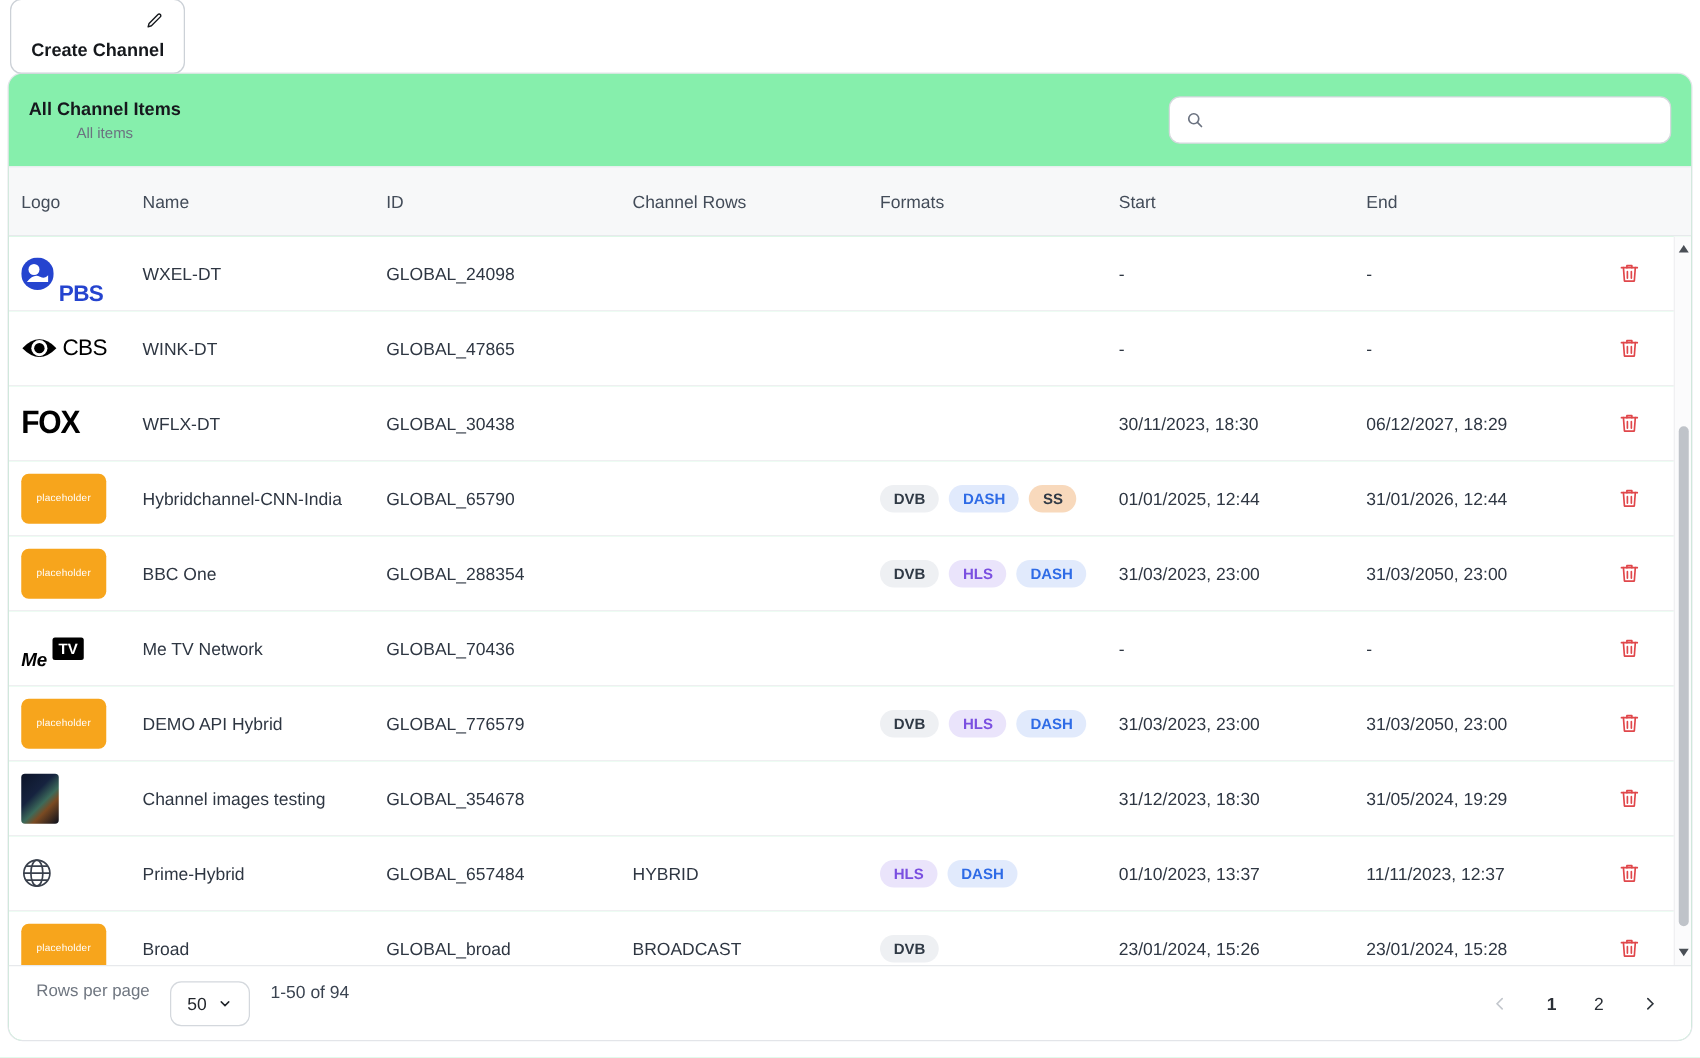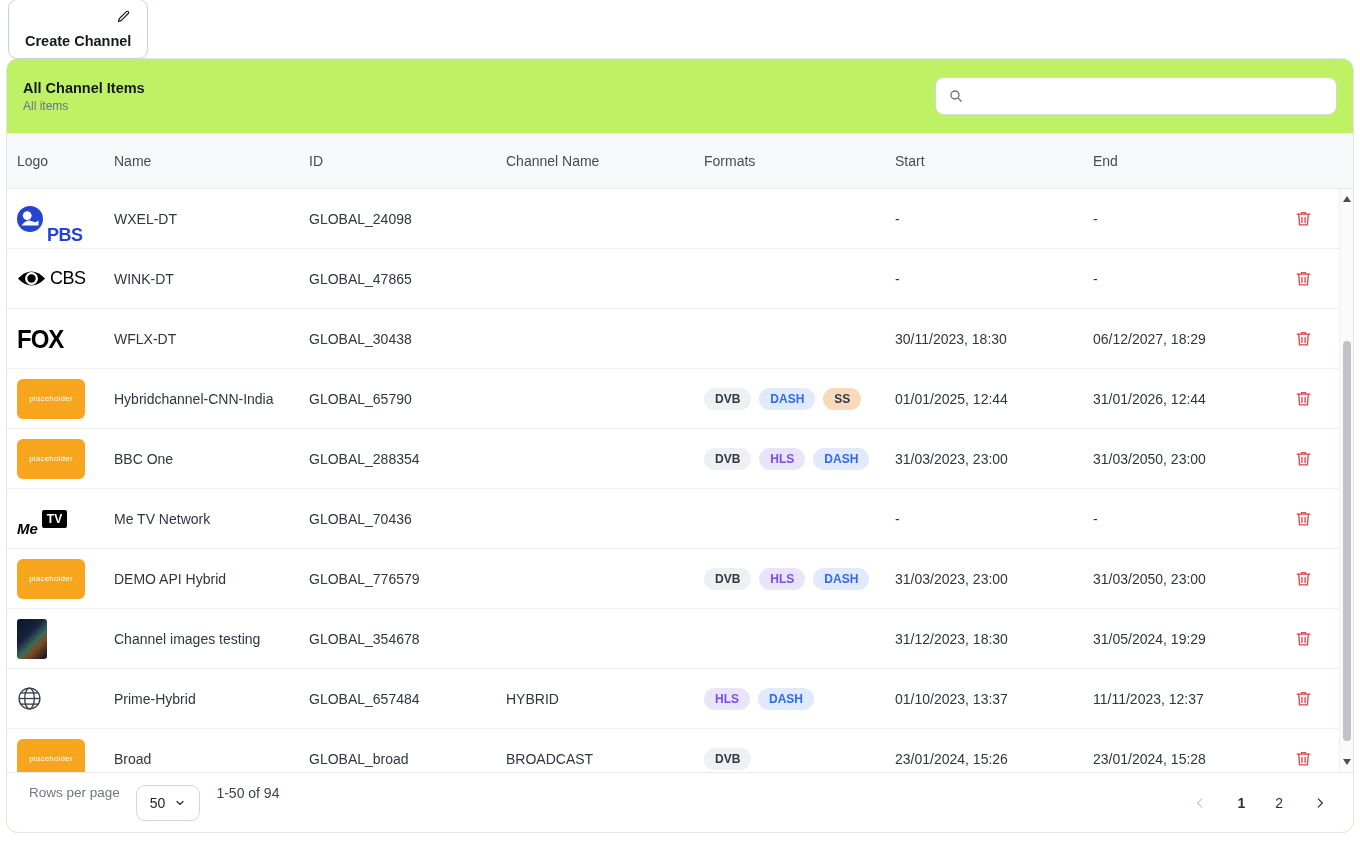--- a/index.html
+++ b/index.html
@@ -7,24 +7,24 @@
     font-family:"Liberation Sans", sans-serif; color:#2e3642; }
 
   
   .topbar { height:58px; display:flex; align-items:center; justify-content:space-between; padding:0 8px; }
   .page-title { margin:0; font-size:23px; font-weight:800; color:#0c0d0e; letter-spacing:-0.2px; }
   .btn-create { display:flex; align-items:flex-end; gap:9px; background:#fff; border:1px solid #ccd1d7;
     border-radius:9px; padding:9px 16px; font-size:14.5px; font-weight:700; color:#15181c; cursor:pointer;
     font-family:inherit;flex-direction:column; }
 
   
-  .card { margin:0 6px; border:1px solid #e3e5e9; border-radius:12px; background:#bef264; overflow:hidden; }
+  .card { margin:0 6px; border:1px solid #e3e5e9; border-radius:12px; background:#86efac; overflow:hidden; }
   .card-head { height:74px; display:flex; align-items:center; justify-content:space-between; padding:0 16px; }
   .panel-title { font-size:14.5px; font-weight:700; color:#16181d; }
-  .panel-sub { font-size:12px; color:#6b7280; margin-top:3px; }
+  .panel-sub { font-size:12px; color:#6b7280; margin-top:3px;text-align:center; }
   .search-box { width:402px; height:38px; border:1px solid #d4d8dd; border-radius:9px; display:flex;
     align-items:center; gap:8px; padding:0 12px; background:#fff; }
   .search-box input { border:none; outline:none; flex:1; font-size:14px; font-family:inherit; background:transparent; }
 
   
   .grid-row { display:grid; grid-template-columns:97px 195px 197px 198px 191px 198px 198px minmax(0,1fr);
     align-items:center; padding:0 10px 0 10px; }
   .thead { height:56px; background:#f7f8f9; border-top:1px solid #eceef1; border-bottom:1px solid #e7e9ec;
     color:#434c59; font-size:14px; }
   .tbody { position:relative; height:583px; overflow:hidden; }
@@ -99,21 +99,21 @@
           </svg>
       </span>
       <input type="text" placeholder="" style="">
     </div>
   </div>
 
   <div class="thead grid-row">
       <div class="th">Logo</div>
       <div class="th">Name</div>
       <div class="th">ID</div>
-      <div class="th">Channel Name</div>
+      <div class="th">Channel Rows</div>
       <div class="th">Formats</div>
       <div class="th">Start</div>
       <div class="th">End</div>
       <div class="th"></div>
     </div>
 
   <div class="tbody">
 
     <div class="trow grid-row">
         <div class="cell">

